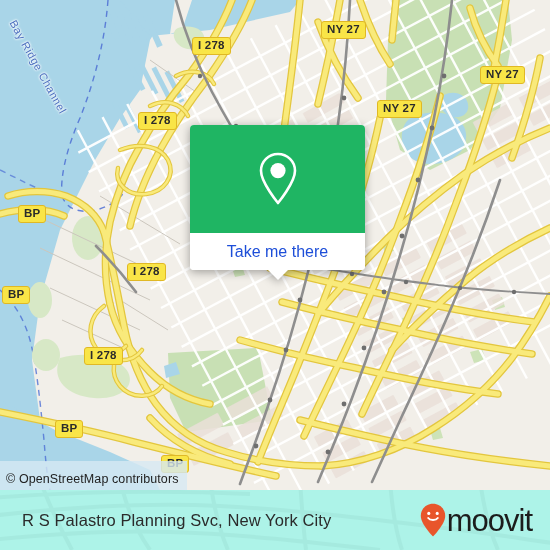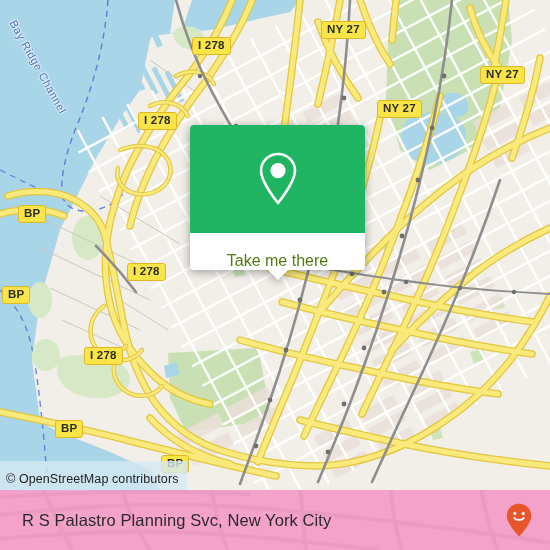--- a/index.html
+++ b/index.html
@@ -63,43 +63,43 @@
     height: 108px;
     background: #1fb563;
     display: flex;
     align-items: center;
     justify-content: center;
   }
   .popup-foot {
     height: 37px;
     background: #ffffff;
     display: flex;
-    align-items: flex-end;
+    align-items: center;
     justify-content: center;
     font-size: 16px;
-    color: #4d7c0f;
+    color: #1d4ed8;
   }
   .popup-tail {
     position: absolute;
     left: 50%;
     transform: translateX(-50%);
     top: 144px;
     width: 0; height: 0;
     border-left: 11px solid transparent;
     border-right: 11px solid transparent;
     border-top: 11px solid #ffffff;
   }
 
   
   .footer {
     position: absolute;
     left: 0; top: 490px;
     width: 550px;
     height: 60px;
-    background: #ec4899;
+    background: #5eead4;
     display: flex;
     align-items: center;
     overflow: hidden;
   }
   .footer-watermark {
     position: absolute;
     left: 0; top: 0;
     width: 550px; height: 60px;
     opacity: 0.5;
   }
@@ -489,16 +489,17 @@
 
     <div class="footer-title">R S Palastro Planning Svc, New York City</div>
 
     <div class="brand">
       <svg width="26" height="34" viewBox="0 0 26 34">
         <path d="M13 0.8 C6.2 0.8 0.8 6.1 0.8 12.7 C0.8 21.4 13 33.4 13 33.4 C13 33.4 25.2 21.4 25.2 12.7 C25.2 6.1 19.8 0.8 13 0.8 Z" fill="#e8552b"></path>
         <circle cx="8.8" cy="10.4" r="1.55" fill="#ffffff"></circle>
         <circle cx="17.2" cy="10.4" r="1.55" fill="#ffffff"></circle>
         <path d="M8.2 15.0 C9.9 17.6 16.1 17.6 17.8 15.0" fill="none" stroke="#ffffff" stroke-width="1.9" stroke-linecap="round"></path>
       </svg>
+      <span class="brand-word">moovit</span>
     </div>
   </div>
 
 </div>
 
 </body></html>

